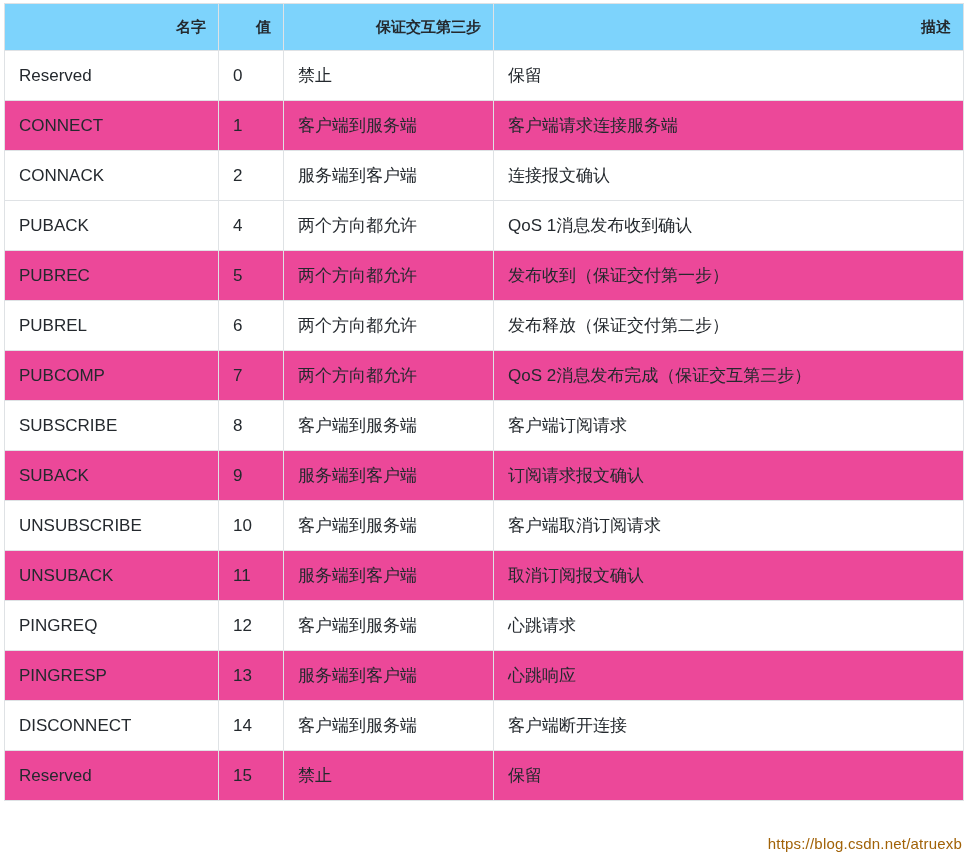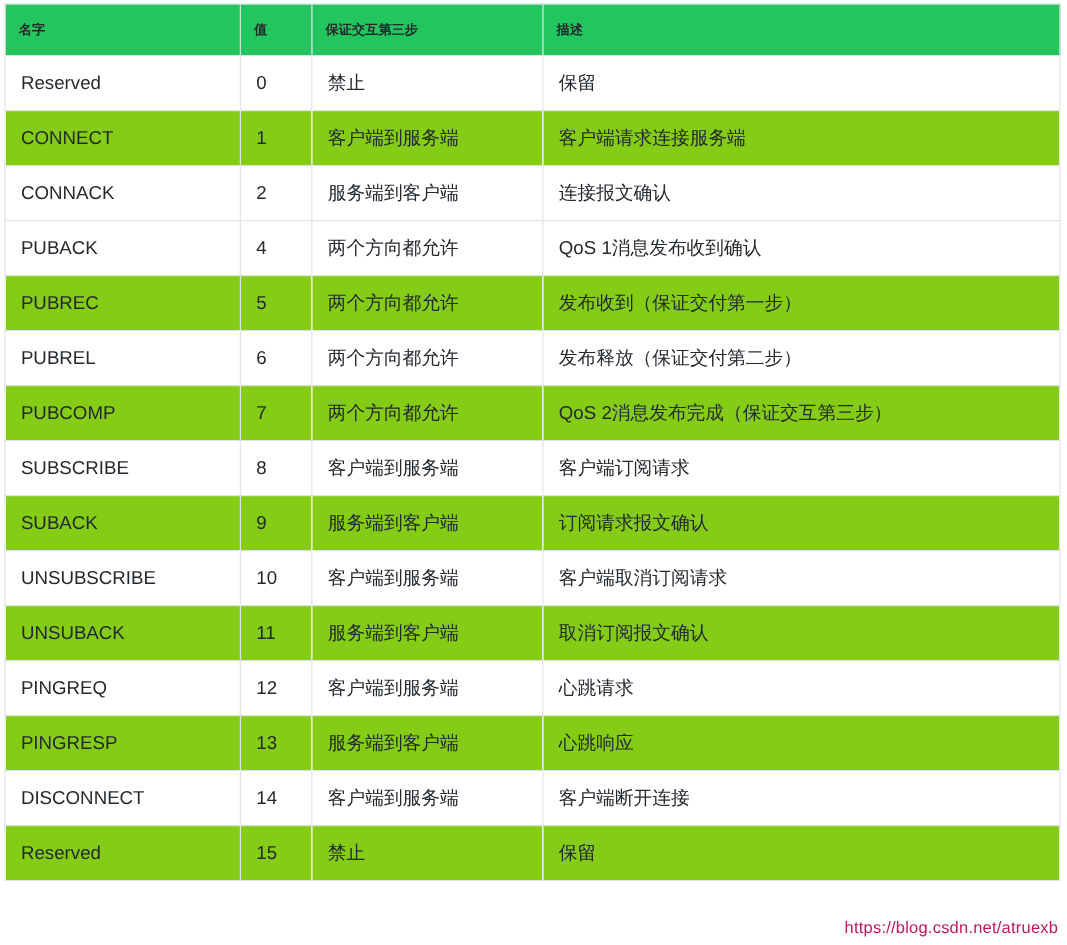--- a/index.html
+++ b/index.html
@@ -34,25 +34,25 @@
   }
   table.mqtt-table col.c-name  { width: 214px; }
   table.mqtt-table col.c-value { width: 65px; }
   table.mqtt-table col.c-dir   { width: 210px; }
   table.mqtt-table col.c-desc  { width: 470px; }
 
   table.mqtt-table th {
     border: 1px solid #dfe2e5;
     height: 47px;
     padding: 0 12px;
-    font-size: 12px;
+    font-size: 15px;
     font-weight: bold;
     color: #24292e;
-    text-align: left;
-    background: #22c55e;
+    text-align: right;
+    background: #7dd3fc;
     box-sizing: border-box;
   }
   table.mqtt-table td {
     border: 1px solid #dfe2e5;
     height: 50px;
     padding: 0 14px;
     font-size: 17px;
     font-weight: normal;
     color: #24292e;
     text-align: left;
@@ -60,31 +60,31 @@
     background: transparent;
     box-sizing: border-box;
     white-space: nowrap;
     overflow: hidden;
   }
   table.mqtt-table td.cell-value {
     text-align: left;
     padding-left: 14px;
   }
   table.mqtt-table tbody tr.stripe {
-    background: #84cc16;
+    background: #ec4899;
   }
   table.mqtt-table tbody tr.plain {
     background: #ffffff;
   }
   .watermark {
     position: absolute;
     right: 8px;
     bottom: 7px;
     font-size: 15px;
-    color: #be185d;
+    color: #a16207;
     letter-spacing: 0.2px;
     font-family: "Liberation Sans", "DejaVu Sans", sans-serif;
     user-select: none;
     pointer-events: none;
   }
 </style>
 </head>
 <body>
 
 <div id="page-root">

